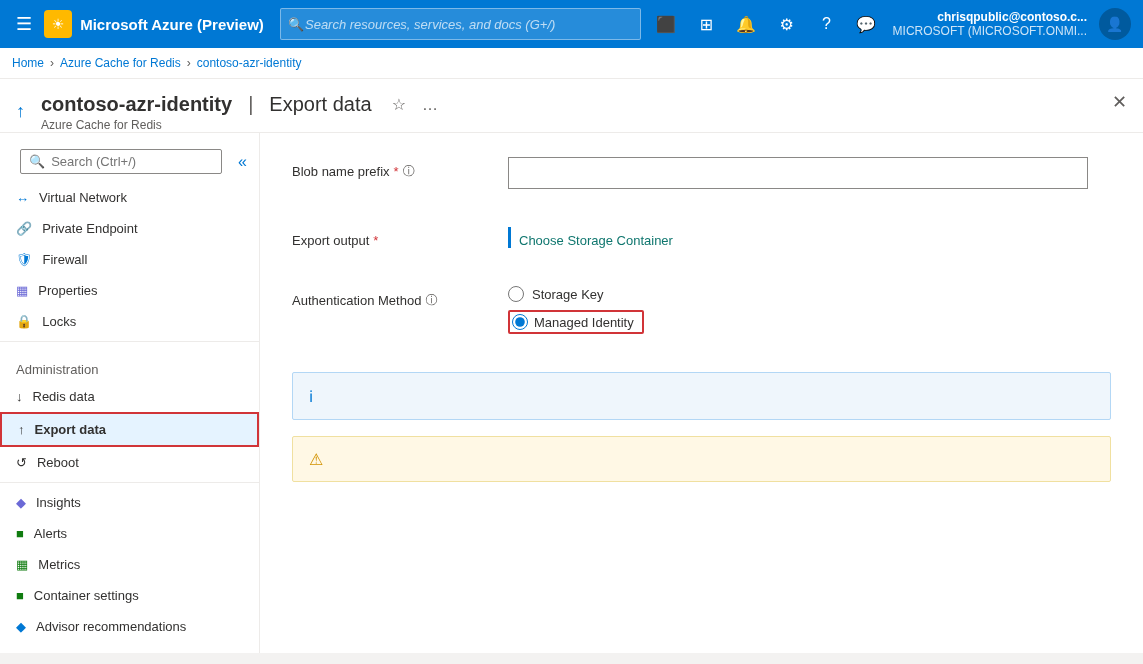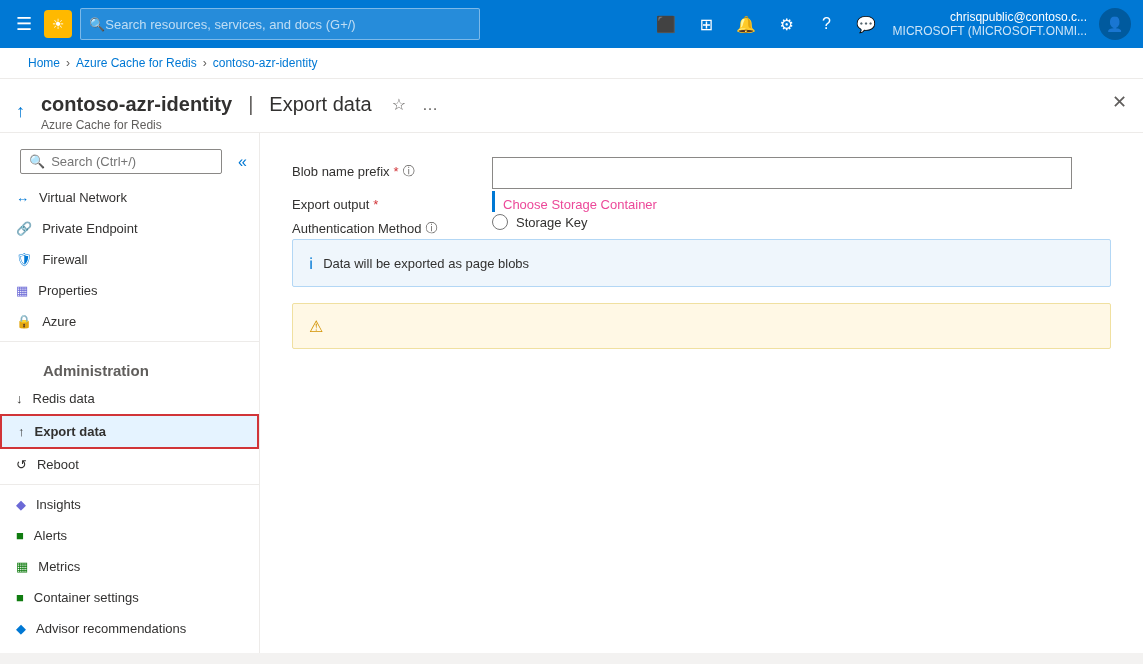--- a/index.html
+++ b/index.html
@@ -12,32 +12,32 @@
       height: 48px; padding: 0 12px; gap: 8px;
     }
     .topbar-hamburger { font-size: 18px; cursor: pointer; padding: 4px; }
     .topbar-title { font-size: 15px; font-weight: 600; white-space: nowrap; margin-right: 8px; }
     .topbar-logo { background: #ffb900; border-radius: 4px; width: 28px; height: 28px; display: flex; align-items: center; justify-content: center; font-size: 14px; }
     .topbar-search {
       flex: 1; max-width: 400px; background: rgba(255,255,255,0.15);
       border: 1px solid rgba(255,255,255,0.4); border-radius: 2px;
       display: flex; align-items: center; padding: 0 8px; height: 32px; color: white;
     }
-    .topbar-search input { background: transparent; border: none; outline: none; color: white; font-size: 13px; width: 100%; }
+    .topbar-search input { background: transparent; border: none; outline: none; color: white; font-size: 13px; width: 100%; font-style: italic; }
     .topbar-search input::placeholder { color: rgba(255,255,255,0.7); }
     .topbar-icons { display: flex; align-items: center; gap: 4px; margin-left: auto; }
     .topbar-icon { width: 36px; height: 36px; display: flex; align-items: center; justify-content: center; cursor: pointer; border-radius: 2px; font-size: 16px; color: white; }
     .topbar-user { display: flex; flex-direction: column; align-items: flex-end; margin-left: 4px; cursor: pointer; }
-    .topbar-user-name { font-size: 12px; font-weight: 400; }
+    .topbar-user-name { font-size: 12px; font-weight: 700; }
     .topbar-user-tenant { font-size: 12px; color: rgba(255,255,255,0.8); }
     .topbar-avatar { width: 32px; height: 32px; border-radius: 50%; background: #005a9e; display: flex; align-items: center; justify-content: center; font-size: 14px; font-weight: bold; margin-left: 8px; }
 
     
     .breadcrumb {
-      display: flex; align-items: center; padding: 8px 28px;
+      display: flex; align-items: center; padding: 8px 12px;
       background: white; font-size: 12px; color: #0078d4;
       border-bottom: 1px solid #edebe9;
     }
     .breadcrumb a { color: #0078d4; text-decoration: none; cursor: pointer; }
     .breadcrumb-sep { margin: 0 6px; color: #605e5c; }
 
     
     .page-header {
       background: white; padding: 12px 16px 0 16px;
       display: flex; align-items: center; gap: 12px;
@@ -67,22 +67,22 @@
       border: 1px solid #8a8886; border-radius: 2px; padding: 4px 8px; gap: 6px;
     }
     .sidebar-search input { border: none; outline: none; font-size: 13px; width: 100%; }
     .sidebar-collapse { color: #0078d4; cursor: pointer; font-size: 16px; padding: 4px; }
 
     .sidebar-item {
       display: flex; align-items: center; padding: 8px 16px; gap: 10px;
       cursor: pointer; font-size: 13px; color: #323130; white-space: nowrap;
     }
     .sidebar-section-label {
-      font-size: 15px; font-weight: 700; color: #605e5c;
-      padding: 16px 16px 4px; text-transform: none; letter-spacing: 0; margin-left: 27px;
+      font-size: 13px; font-weight: 400; color: #605e5c;
+      padding: 16px 16px 4px; text-transform: none; letter-spacing: 0;
     }
     .sidebar-divider { height: 1px; background: #edebe9; margin: 4px 0; }
 
     .icon-vnet { color: #0078d4; }
     .icon-endpoint { color: #0078d4; }
     .icon-firewall { color: #0078d4; }
     .icon-props { color: #6b69d6; }
     .icon-lock { color: #0078d4; }
     .icon-import { color: #323130; }
     .icon-export { color: #323130; }
@@ -98,37 +98,37 @@
       flex: 1; background: #f3f2f1; overflow-y: auto; padding: 0;
       display: flex; flex-direction: column;
     }
 
     .panel {
       background: white; margin: 0; padding: 24px 32px;
       min-height: 100%;
     }
 
     .form-row {
-      display: flex; align-items: flex-start; margin-bottom: 2px; gap: 0;
+      display: flex; align-items: flex-start; margin-bottom: 38px; gap: 16px;
     }
     .form-label {
       width: 200px; min-width: 200px; font-size: 13px; color: #323130;
       padding-top: 6px; display: flex; align-items: center; gap: 4px;
     }
     .form-label .required { color: #d13438; }
     .form-label .info-icon { color: #605e5c; font-size: 12px; cursor: pointer; }
     .form-control { flex: 1; }
     .form-input {
       width: 100%; height: 32px; border: 1px solid #8a8886;
       padding: 0 8px; font-size: 13px; outline: none;
       max-width: 580px;
     }
 
     .storage-link {
-      color: #ec4899; text-decoration: none; font-size: 13px;
+      color: #0f766e; text-decoration: none; font-size: 13px;
       padding-top: 6px; display: inline-block; cursor: pointer;
       border-left: 3px solid #0078d4; padding-left: 8px;
     }
 
     .radio-group { display: flex; flex-direction: column; gap: 8px; }
     .radio-option { display: flex; align-items: center; gap: 8px; cursor: pointer; }
     .radio-option input[type="radio"] { accent-color: #0078d4; width: 16px; height: 16px; }
 
     .info-banner {
       background: #eff6fc; border: 1px solid #b3d7f5;
@@ -154,20 +154,21 @@
     }
   </style>
 </head>
 <body>
 
 <div class="topbar">
   <div class="topbar-hamburger">☰</div>
   <div class="topbar-logo">
     <span>☀</span>
   </div>
+  <div class="topbar-title">Microsoft Azure (Preview)</div>
   <div class="topbar-search">
     <span>🔍</span>
     <input type="text" placeholder="Search resources, services, and docs (G+/)" style="">
   </div>
   <div class="topbar-icons">
     <div class="topbar-icon">⬛</div>
     <div class="topbar-icon">⊞</div>
     <div class="topbar-icon">🔔</div>
     <div class="topbar-icon">⚙</div>
     <div class="topbar-icon">?</div>
@@ -227,21 +228,21 @@
     <div class="sidebar-item">
       <span class="icon-firewall">🛡</span>
       <span>Firewall</span>
     </div>
     <div class="sidebar-item">
       <span class="icon-props">▦</span>
       <span>Properties</span>
     </div>
     <div class="sidebar-item">
       <span class="icon-lock">🔒</span>
-      <span>Azure</span>
+      <span>Locks</span>
     </div>
 
     <div class="sidebar-divider"></div>
     <div class="sidebar-section-label">Administration</div>
 
     <div class="sidebar-item">
       <span class="icon-import">↓</span>
       <span>Redis data</span>
     </div>
     <div class="sidebar-item" style="border:2px solid #d13438;background:#e5f3ff;font-weight:600;">
@@ -305,27 +306,32 @@
         <div class="form-label">
           <span>Authentication Method</span>
           <span class="info-icon">ⓘ</span>
         </div>
         <div class="form-control">
           <div class="radio-group">
             <div class="radio-option">
               <input type="radio" name="auth" id="storage-key" style="">
               <label for="storage-key">Storage Key</label>
             </div>
+            <div class="radio-option">
+              <div class="selected-highlight">
+                <input type="radio" name="auth" id="managed-identity" checked="" style="">
+                <label for="managed-identity">Managed Identity</label>
+              </div>
+            </div>
           </div>
         </div>
       </div>
 
       <div class="info-banner">
         <span class="info-icon-blue">ℹ</span>
-        <span>Data will be exported as page blobs</span>
       </div>
 
       <div class="warning-banner">
         <span class="warn-icon">⚠</span>
       </div>
 
     </div>
 
   </div>
 </div>

